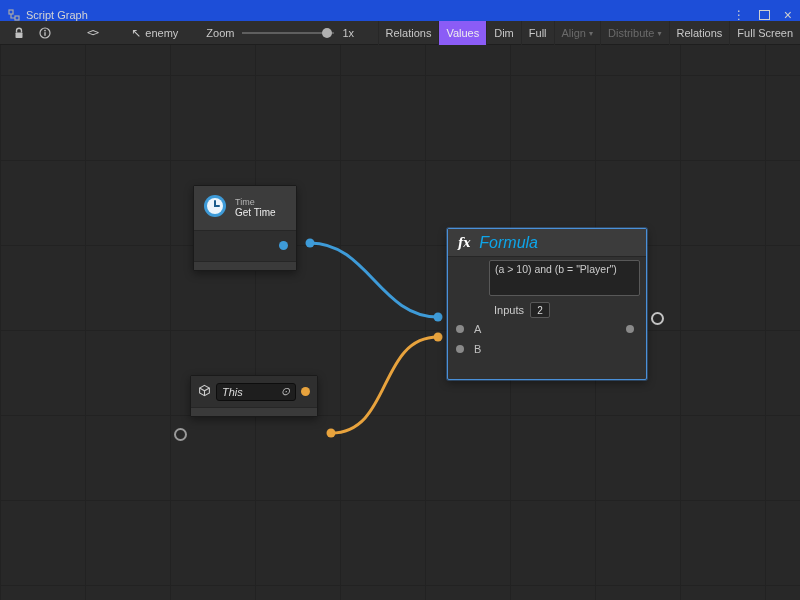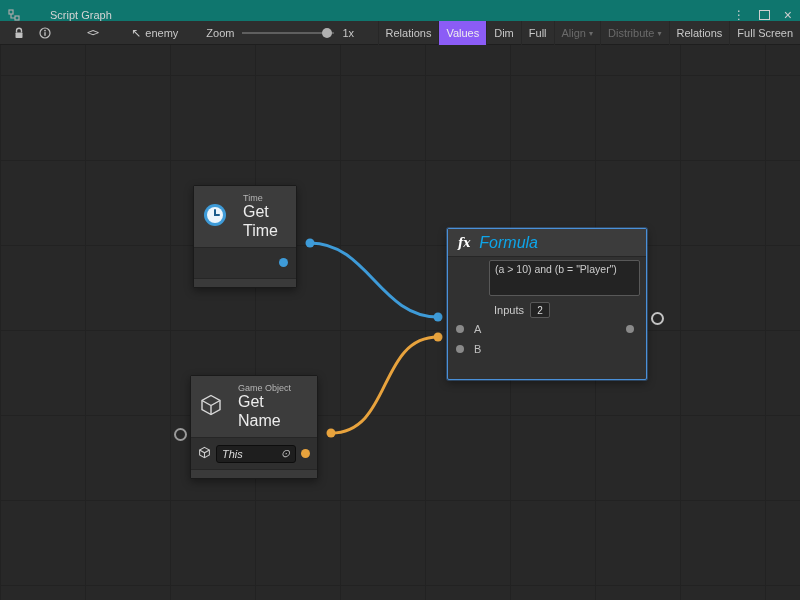--- a/index.html
+++ b/index.html
@@ -1,22 +1,22 @@
 <!DOCTYPE html>
 <html><head>
 <meta charset="utf-8">
 <style>
   html,body{margin:0;padding:0;width:800px;height:600px;overflow:hidden;
     font-family:"Liberation Sans",sans-serif;background:#282828;
     -webkit-font-smoothing:antialiased;}
   #stage{position:relative;width:800px;height:600px;}
 
   
-  .titlebar{position:absolute;left:0;top:0;width:800px;height:29px;background:#0f766e;
-    display:flex;align-items:center;padding:0 8px;box-sizing:border-box;color:#d4d4d4;font-size:11px;gap:24px;}
+  .titlebar{position:absolute;left:0;top:0;width:800px;height:29px;background:#1d4ed8;
+    display:flex;align-items:center;padding:0 8px;box-sizing:border-box;color:#d4d4d4;font-size:11px;}
   .titlebar .ticon{display:flex;align-items:center;margin-right:6px;}
   .titlebar .spacer{flex:1;}
   .wctl{display:flex;align-items:center;gap:14px;color:#cfcfcf;}
   .kebab{font-size:12px;line-height:12px;cursor:default;}
   .maxbox{width:9px;height:8px;border:1px solid #cfcfcf;}
   .closex{font-size:14px;line-height:14px;}
 
   
   .toolbar{position:absolute;left:0;top:21px;width:800px;height:24px;background:#2e2e2e;
     border-bottom:1px solid #1e1e1e;display:flex;align-items:center;box-sizing:border-box;
@@ -43,23 +43,23 @@
     background-size:85px 85px;background-position:0px 30px;z-index:0;}
 
   
   .wires{position:absolute;left:0;top:0;width:800px;height:600px;z-index:1;pointer-events:none;}
 
   
   .node{position:absolute;z-index:2;background:#2f2f2f;border:1px solid #1a1a1a;border-radius:2px;
     box-shadow:0 3px 9px rgba(0,0,0,.40);color:#dddddd;box-sizing:border-box;}
   .node-header{display:flex;align-items:center;gap:7px;background:#3c3c3c;
     border-bottom:1px solid #262626;padding:7px 8px;}
-  .hdr-texts{display:flex;flex-direction:column;line-height:1.15;margin-left:8px;}
+  .hdr-texts{display:flex;flex-direction:column;line-height:1.15;}
   .cat{font-size:9px;color:#b5b5b5;}
-  .ttl{font-size:16px;color:#ececec;}
+  .ttl{font-size:10px;color:#ececec;}
   .node-footer{height:8px;background:#3a3a3a;border-top:1px solid #262626;}
 
   
   .time-node{left:193px;top:185px;width:104px;}
   .time-body{position:relative;height:30px;background:#2f2f2f;}
   .dot{width:9px;height:9px;border-radius:50%;}
   .dot.blue{background:#3e9bd8;position:absolute;right:8px;top:10px;}
 
   
   .go-node{left:190px;top:375px;width:128px;}
@@ -221,32 +221,20 @@
       <span class="plabel">A</span>
       <span class="pdot-r"></span>
     </div>
     <div class="port-row">
       <span class="pdot"></span>
       <span class="plabel">B</span>
     </div>
   </div>
 
   <div class="node go-node">
-    <div class="node-header">
-      <span>
-        <svg width="24" height="24" viewBox="0 0 24 24" fill="none" stroke="#d8d8d8" stroke-width="1.4">
-          <path d="M12 2.5 L21 7.5 V16.5 L12 21.5 L3 16.5 V7.5 Z"></path>
-          <path d="M3 7.5 L12 12.5 L21 7.5 M12 12.5 V21.5"></path>
-        </svg>
-      </span>
-      <span class="hdr-texts">
-        <span class="cat">Game Object</span>
-        <span class="ttl">Get Name</span>
-      </span>
-    </div>
     <div class="go-body">
       <span>
         <svg width="13" height="13" viewBox="0 0 24 24" fill="none" stroke="#cccccc" stroke-width="2">
           <path d="M12 2.5 L21 7.5 V16.5 L12 21.5 L3 16.5 V7.5 Z"></path>
           <path d="M3 7.5 L12 12.5 L21 7.5 M12 12.5 V21.5"></path>
         </svg>
       </span>
       <span class="obj-field">
         <span>This</span>
         <span class="tgt">⊙</span>

